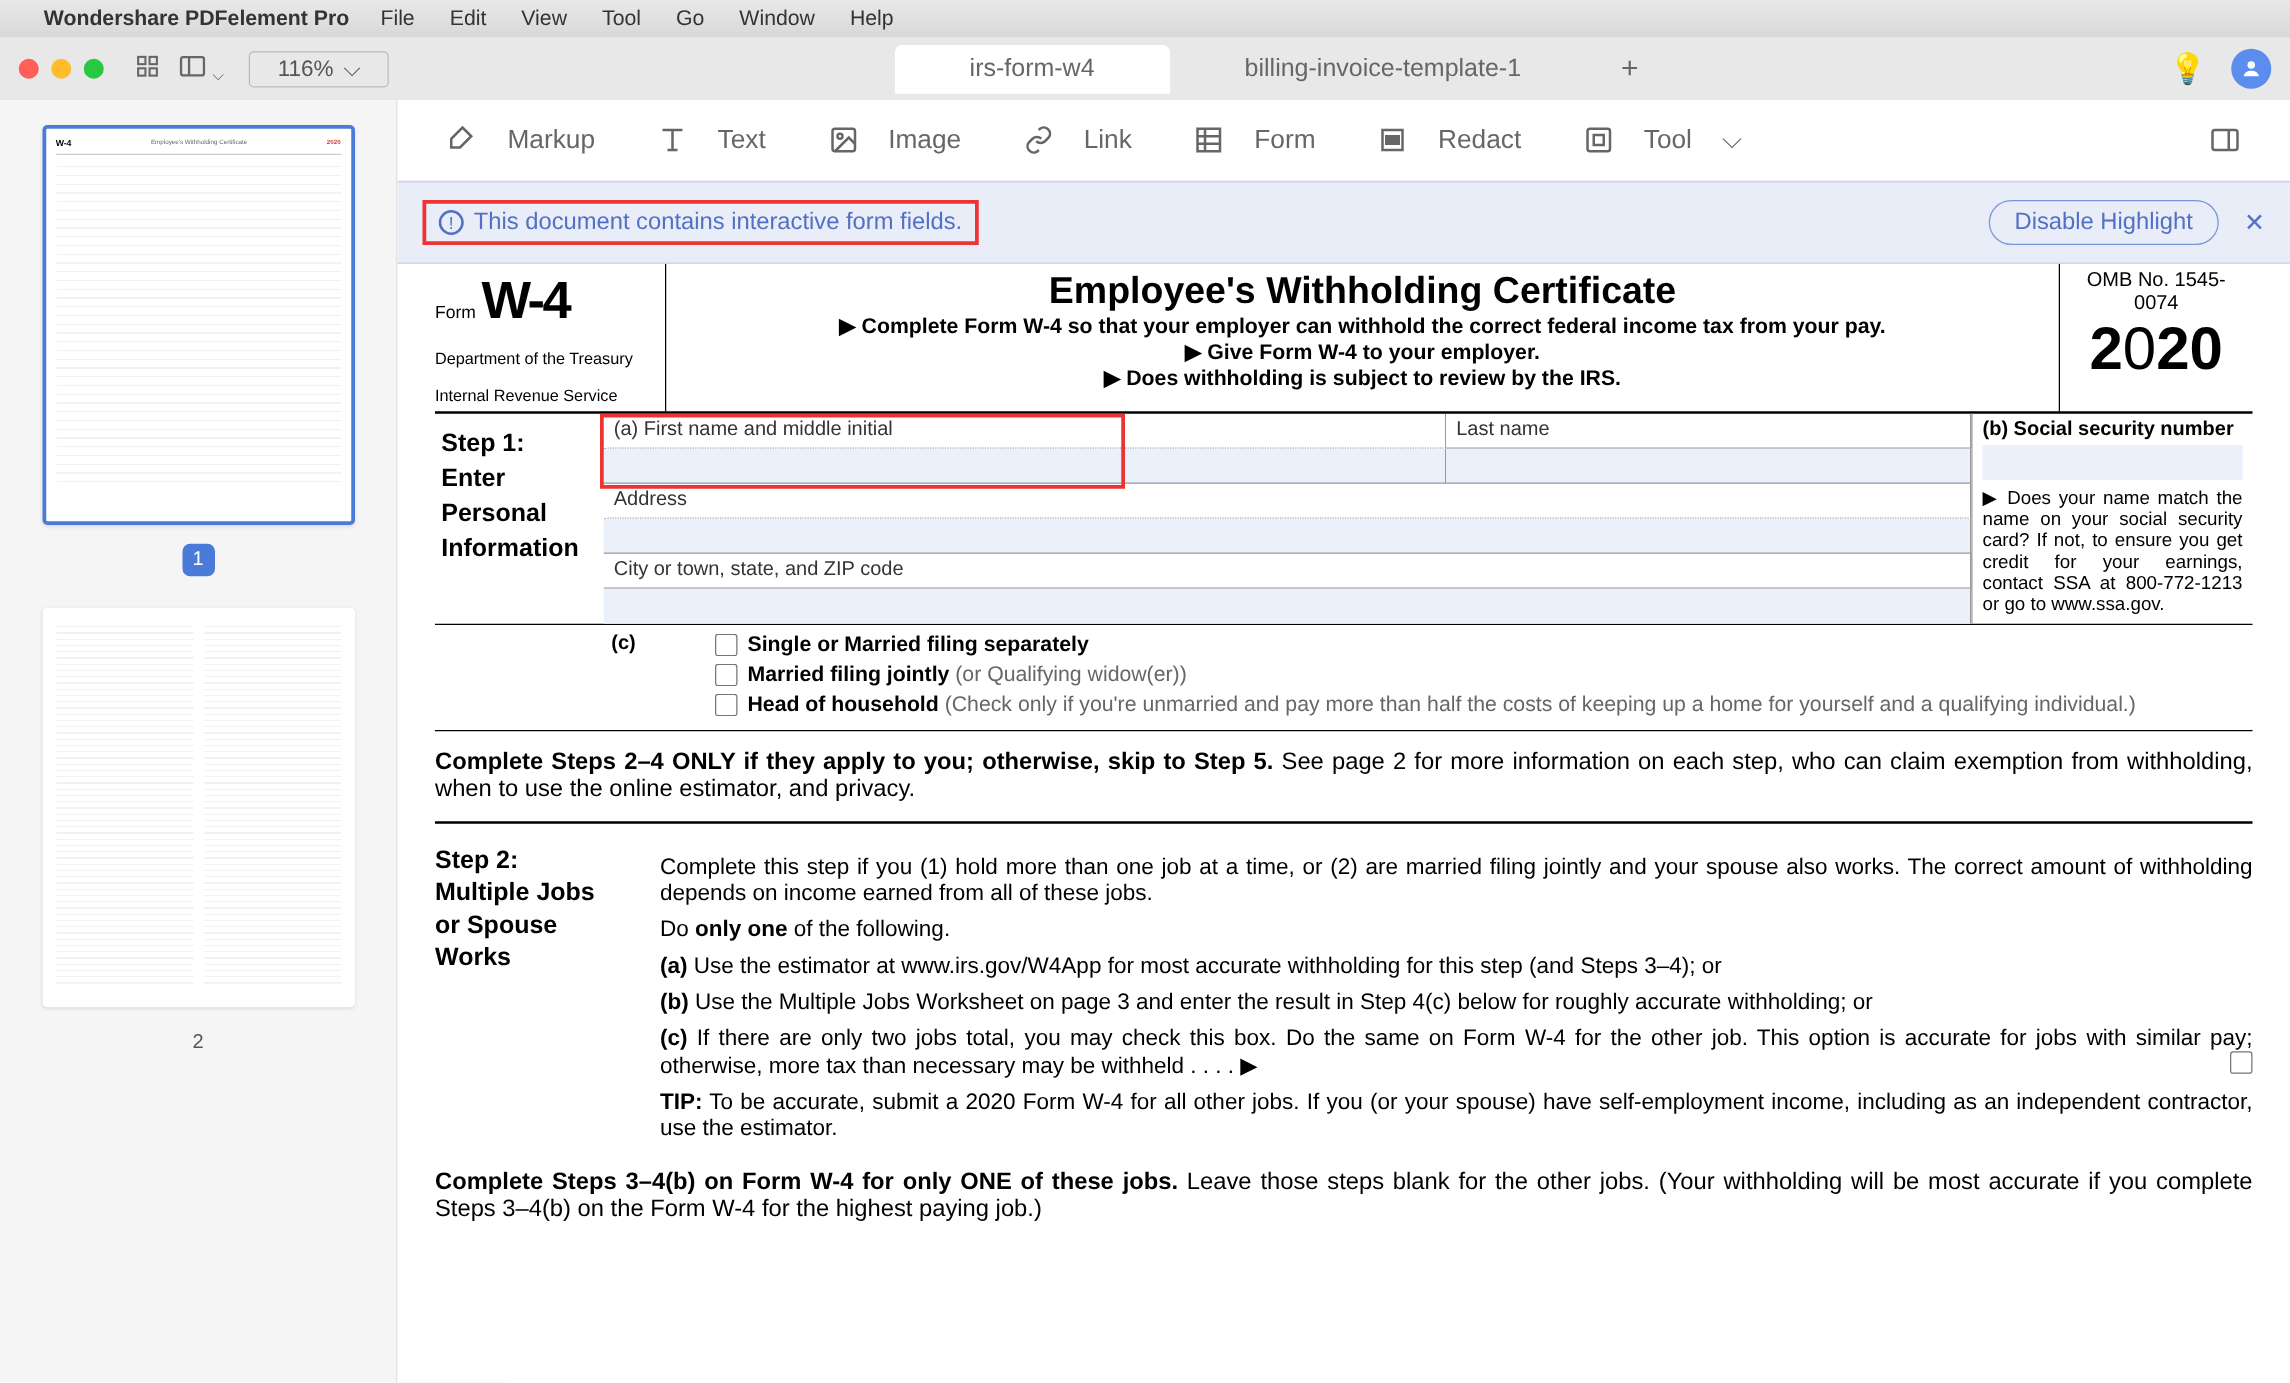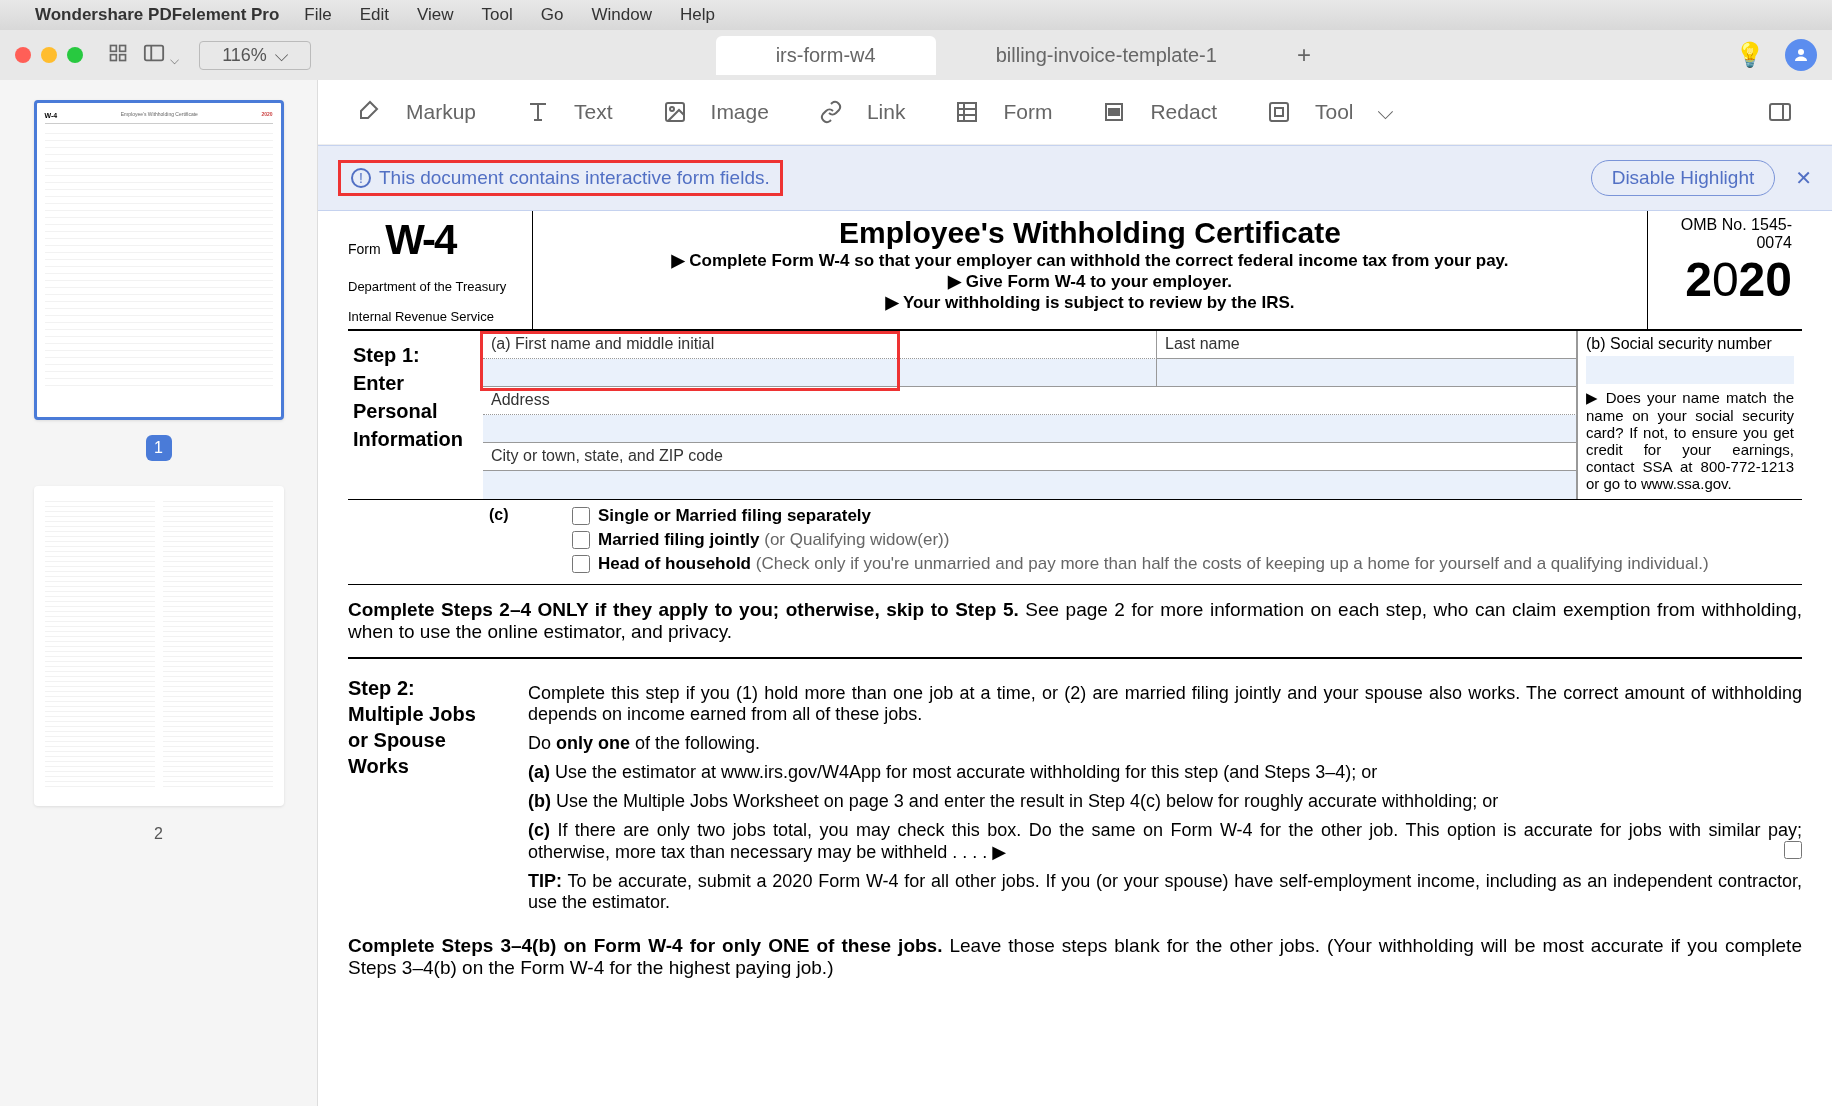--- a/index.html
+++ b/index.html
@@ -55,33 +55,33 @@
 .doc-area { flex: 1; overflow-y: auto; padding: 0 30px 30px; }
 .form-header { display: flex; border-bottom: 2px solid #000; }
 .fh-left { width: 185px; border-right: 1px solid #000; padding: 5px 10px 5px 0; }
 .fh-left .form-label { font-size: 14px; }
 .fh-left .w4 { font-size: 42px; font-weight: 900; letter-spacing: -2px; }
 .fh-left .dept { font-size: 13px; margin-top: 15px; }
 .fh-center { flex: 1; padding: 5px 15px; }
 .fh-center .cert-title { font-size: 30px; font-weight: 700; text-align: center; }
 .fh-center .bullet-line { font-size: 17px; font-weight: 600; text-align: center; }
 .fh-center .bullet-line.center { text-align: center; }
-.fh-right { width: 155px; border-left: 1px solid #000; padding: 5px 10px; text-align: right; }
+.fh-right { width: 155px; border-left: 1px solid #000; padding: 5px 10px; text-align: center; }
 .fh-right .omb { font-size: 16px; }
 .fh-right .year { font-size: 48px; font-weight: 900; }
 
 .step1-row { display: flex; border-bottom: 1px solid #000; }
 .step1-label { width: 135px; padding: 10px 5px; font-size: 20px; font-weight: 700; line-height: 1.4; }
 .step1-fields { flex: 1; position: relative; }
 .field-row { display: flex; }
 .field-box { border-right: 1px solid #999; border-bottom: 1px solid #999; padding: 4px 8px; font-size: 16px; color: #333; background: #eaf1fb; min-height: 28px; }
 .field-box.plain { background: transparent; }
 .red-box { position: absolute; border: 3px solid #e33; }
 .step1-right { width: 225px; border-left: 1px solid #999; padding: 4px 8px; font-size: 16px; }
-.ssn-label { font-weight: 400; }
+.ssn-label { font-weight: 700; }
 .name-match { font-size: 15px; text-align: justify; margin-top: 5px; }
 
 .filing-row { display: flex; border-bottom: 1px solid #000; padding-left: 135px; }
 .filing-c { width: 45px; font-weight: 700; padding: 6px; }
 .filing-options { flex: 1; padding: 6px 0; }
 .filing-opt { display: flex; align-items: center; gap: 8px; font-size: 17px; margin-bottom: 4px; margin-left: 44px; }
 .filing-opt input { width: 18px; height: 18px; }
 .gray-text { color: #666; }
 
 .body-text { font-size: 19px; margin: 14px 0; text-align: justify; }
@@ -253,21 +253,21 @@
         <div class="fh-left">
           <span class="form-label">Form</span>
           <span class="w4">W-4</span>
           <div class="dept">Department of the Treasury</div>
           <div class="dept">Internal Revenue Service</div>
         </div>
         <div class="fh-center">
           <div class="cert-title">Employee's Withholding Certificate</div>
           <div class="bullet-line">▶ Complete Form W-4 so that your employer can withhold the correct federal income tax from your pay.</div>
           <div class="bullet-line center">▶ Give Form W-4 to your employer.</div>
-          <div class="bullet-line center">▶ Your withholding is subject to review by the IRS.</div>
+          <div class="bullet-line center">▶ Does withholding is subject to review by the IRS.</div>
         </div>
         <div class="fh-right">
           <div class="omb">OMB No. 1545-0074</div>
           <div class="year">2<span style="font-weight:400">0</span><span></span>20</div>
         </div>
       </div>
 
       <div class="step1-row">
         <div class="step1-label">Step 1:<br>Enter<br>Personal<br>Information</div>
         <div class="step1-fields">

